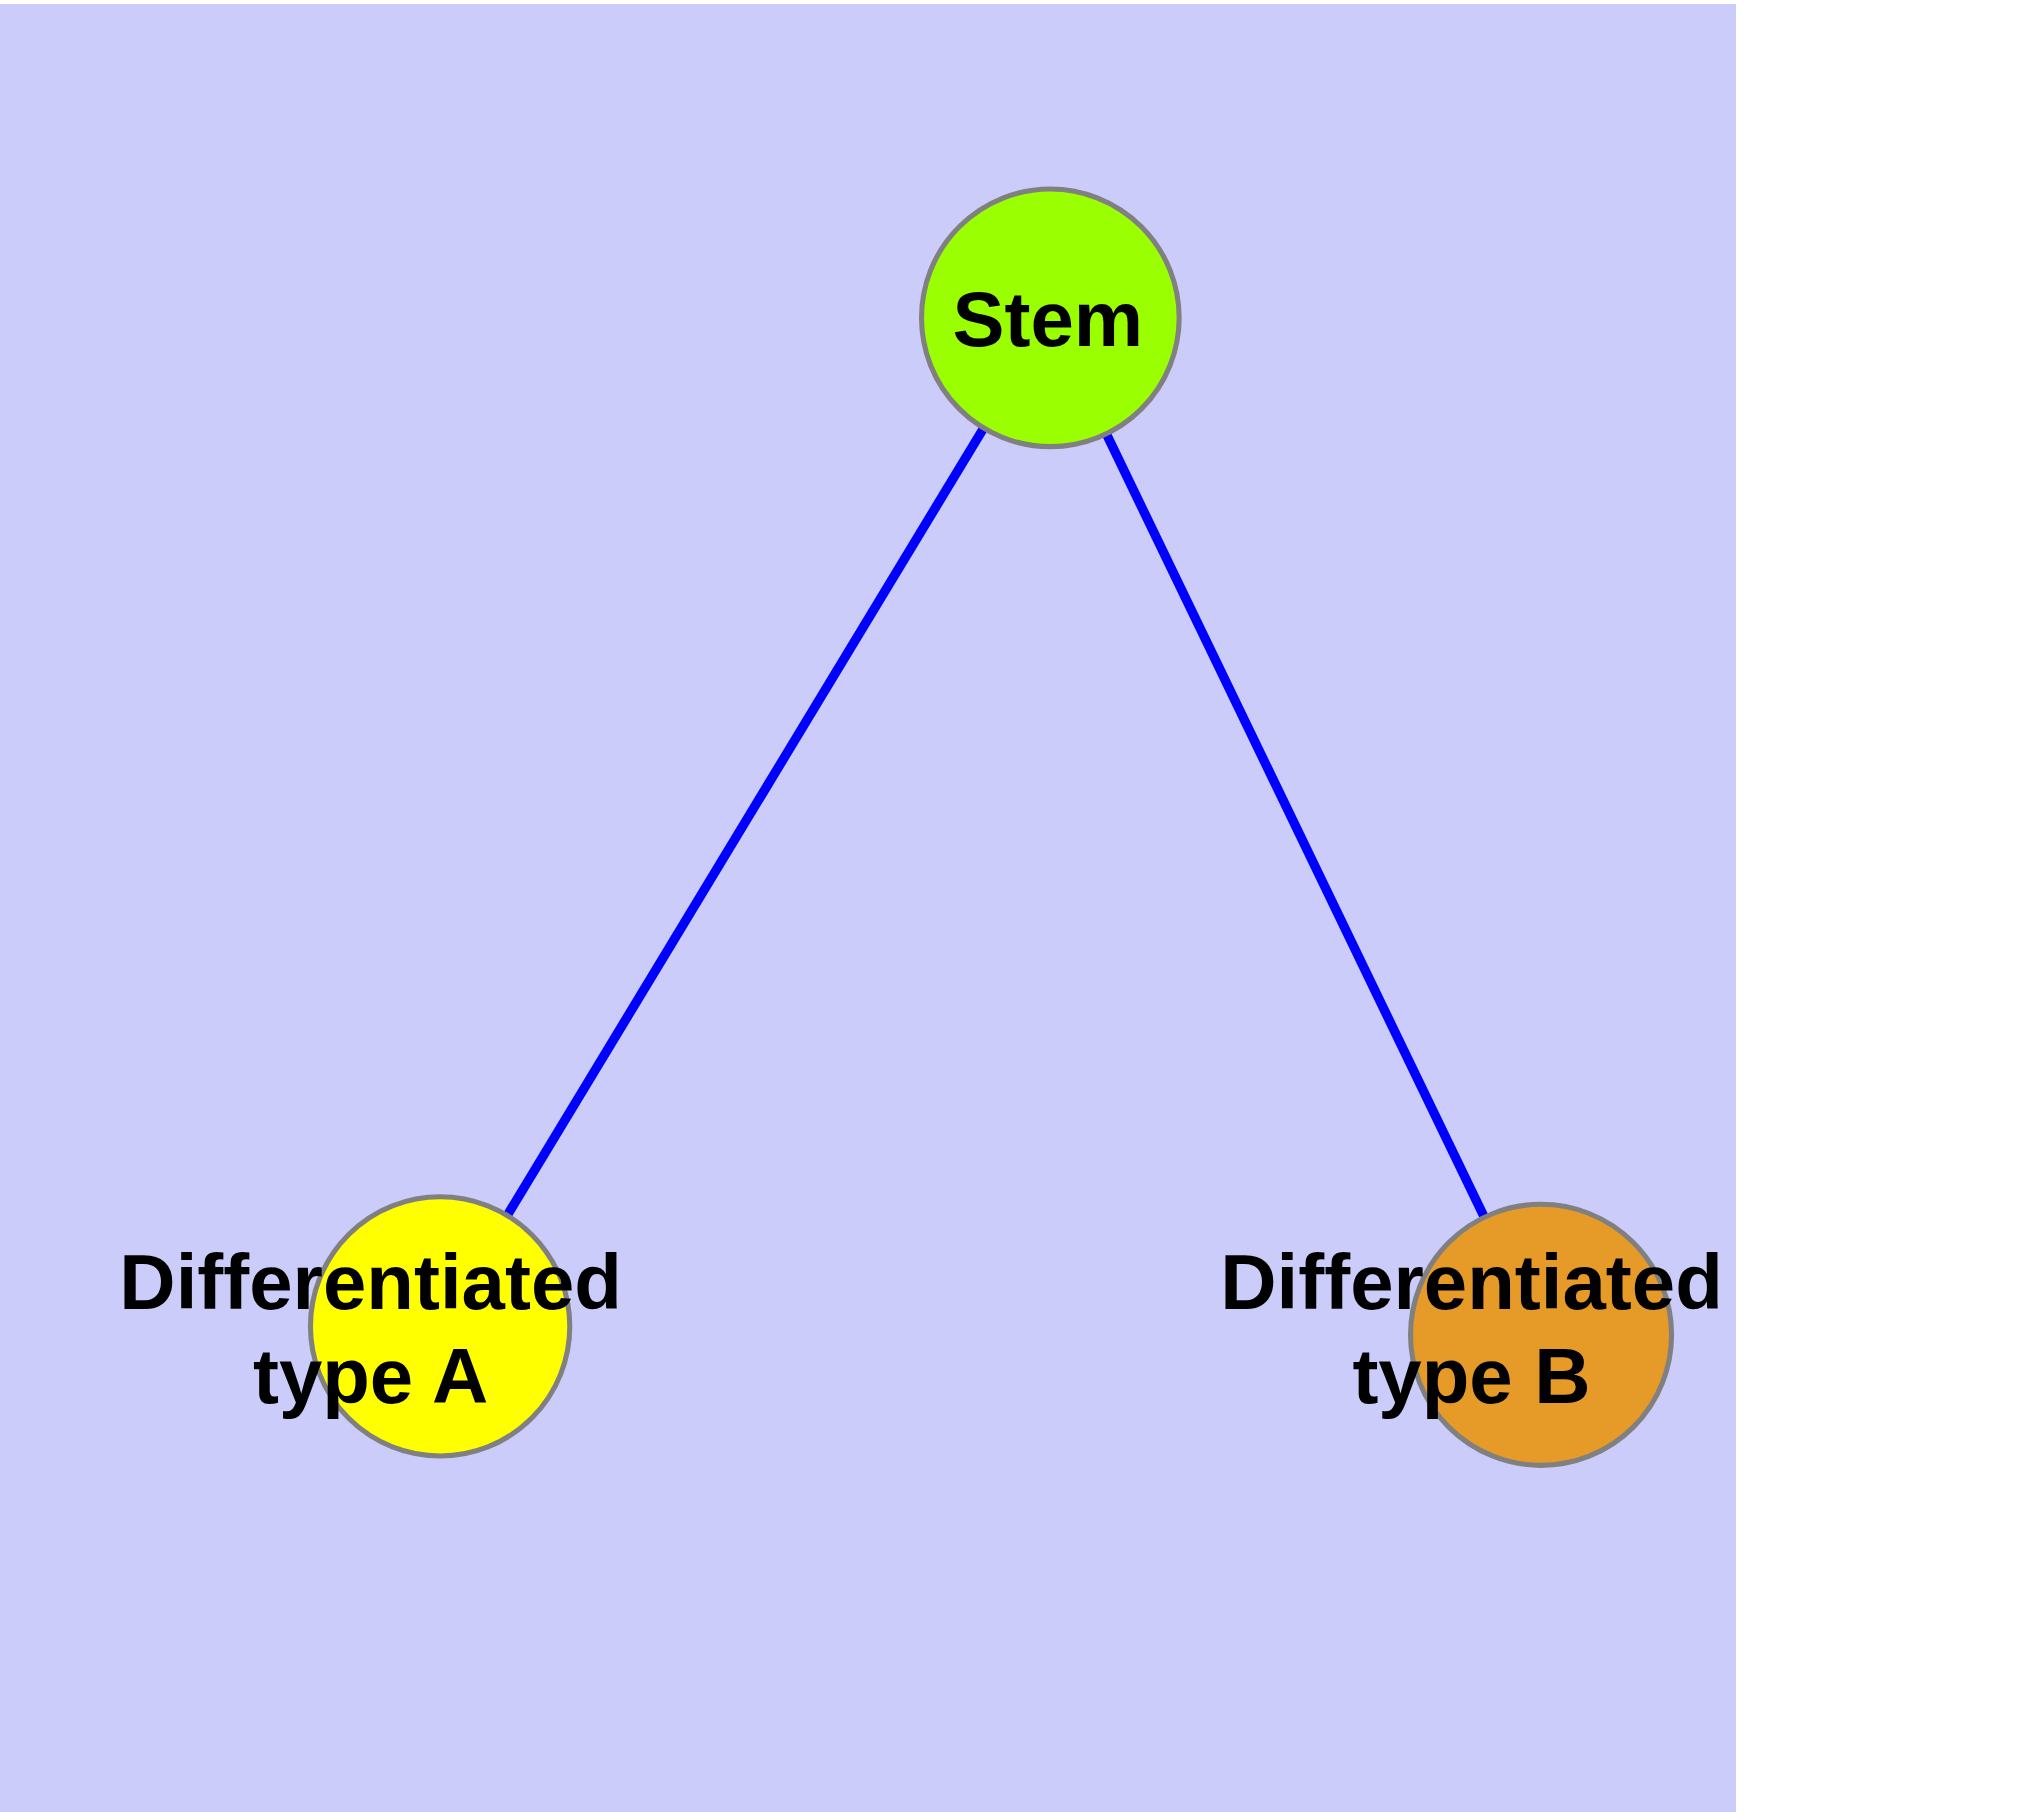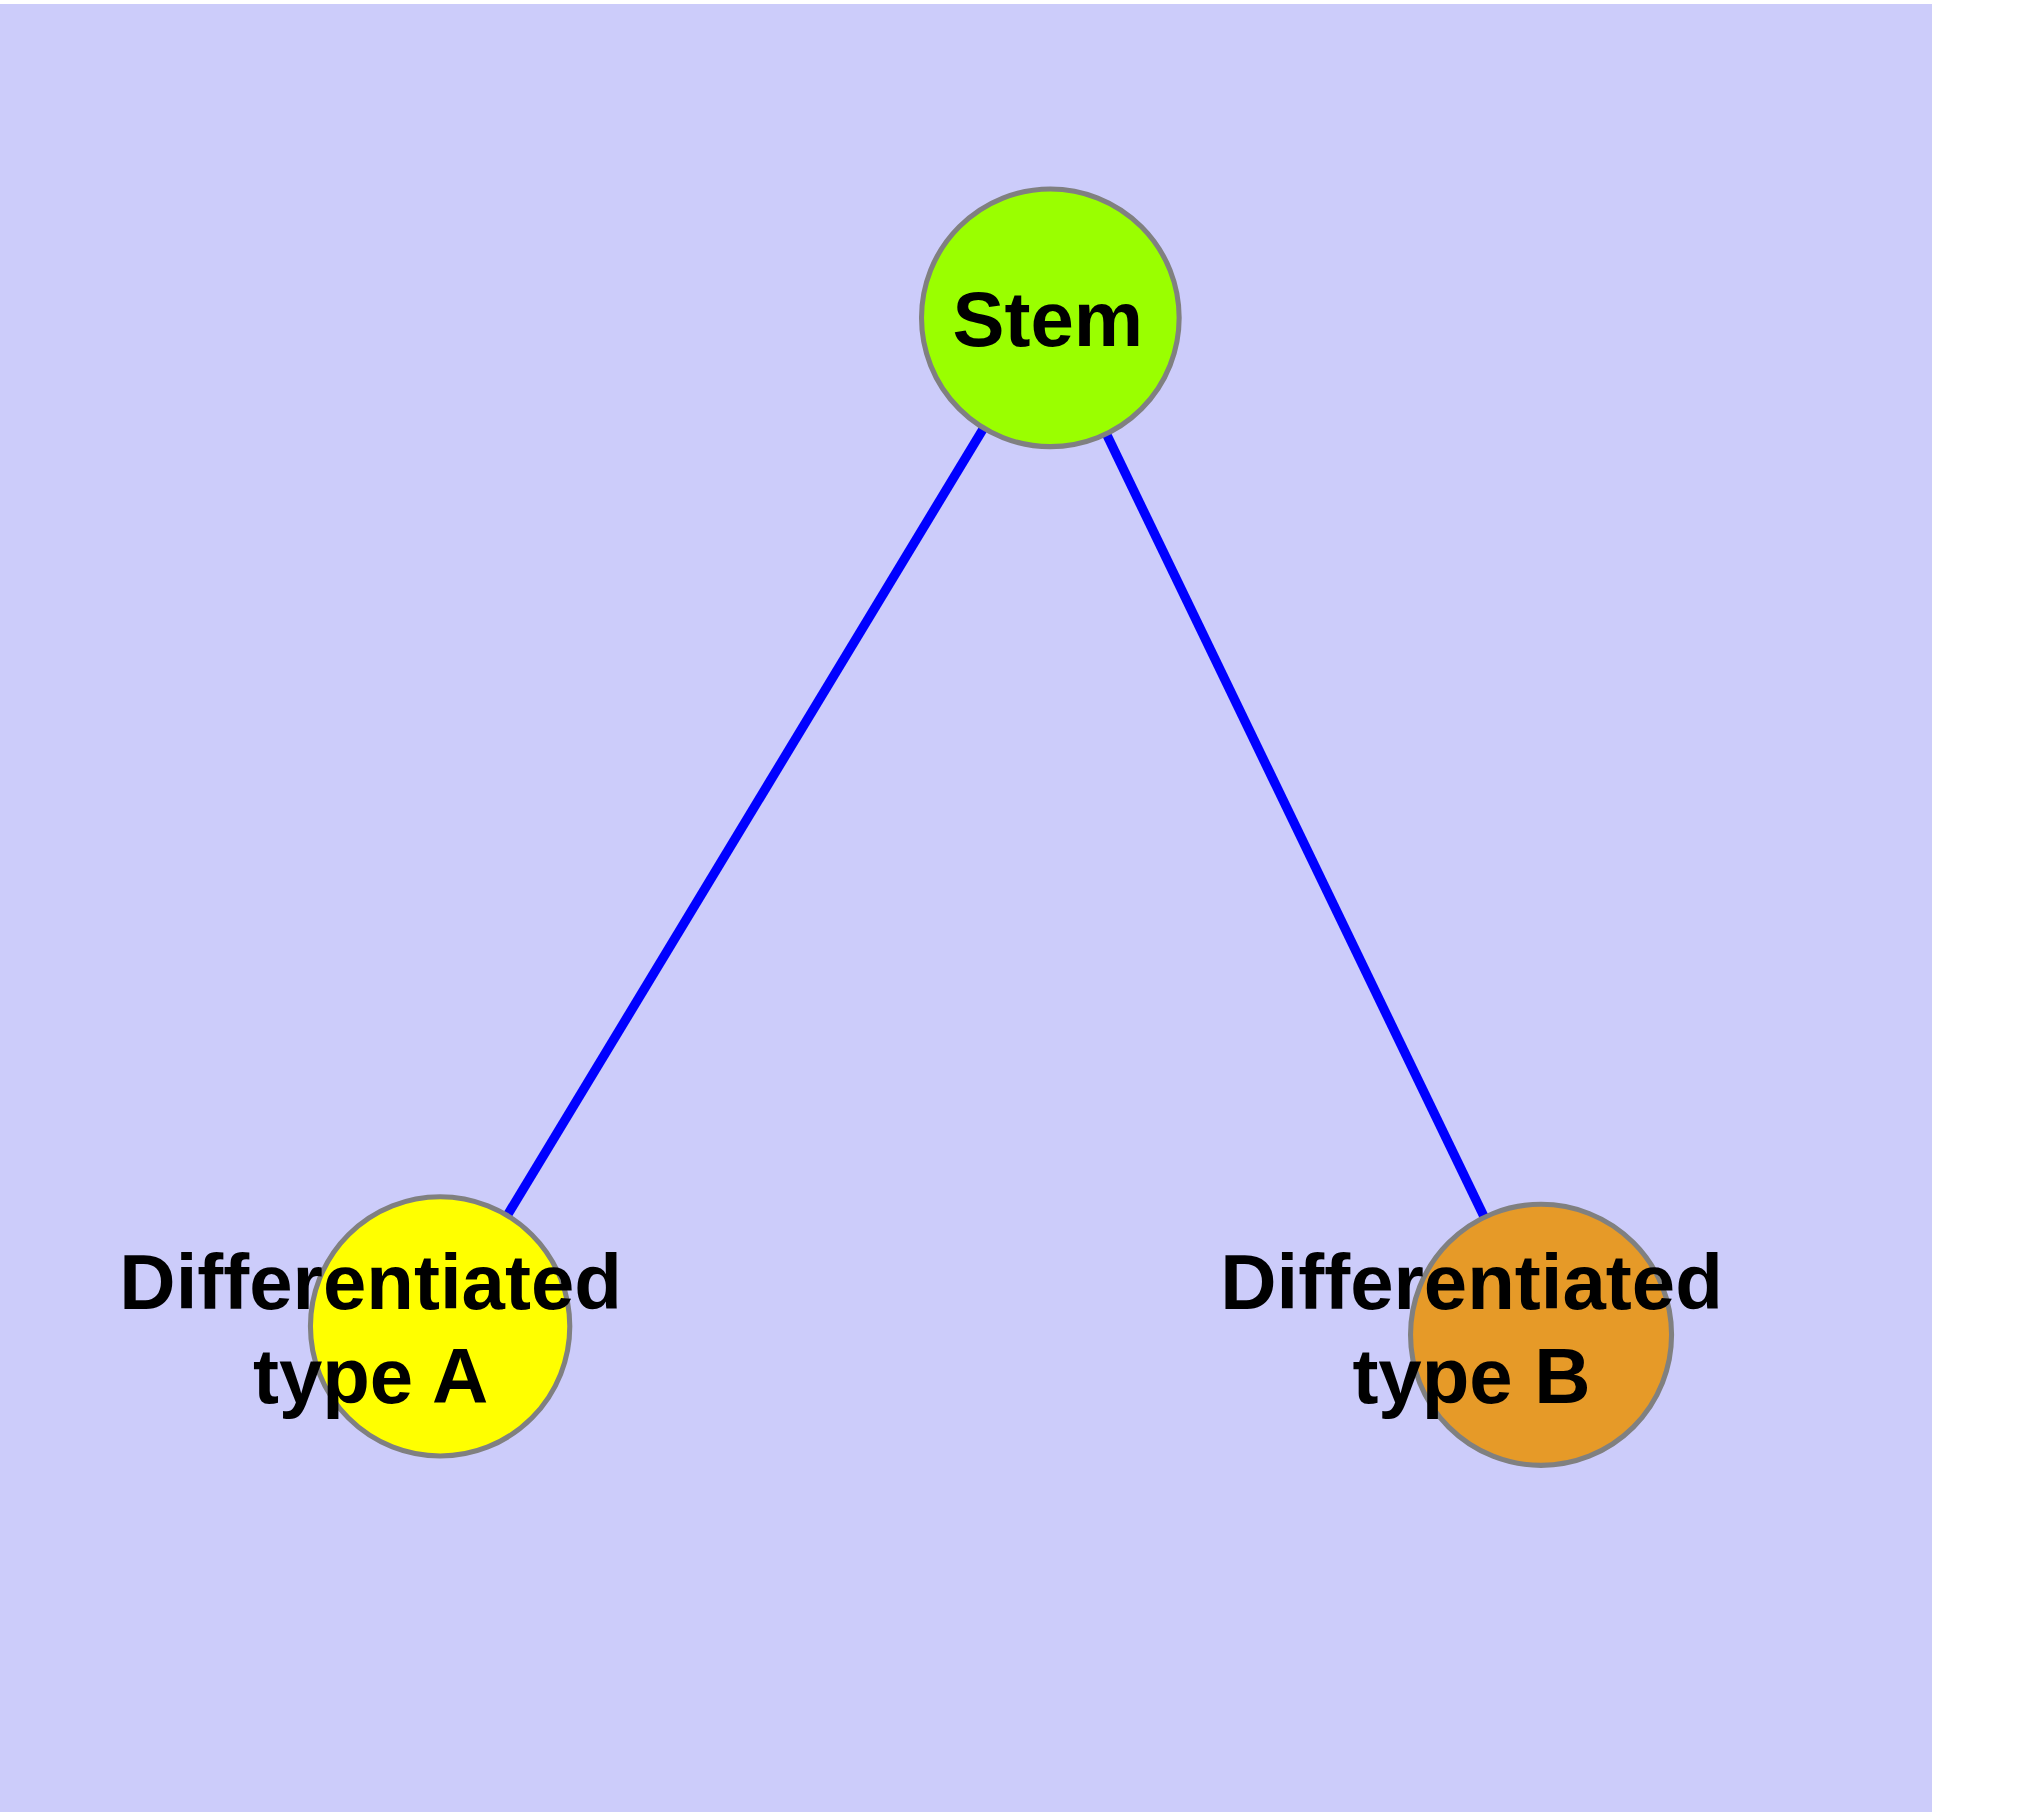--- a/index.html
+++ b/index.html
@@ -3,21 +3,21 @@
 <meta charset="utf-8">
 <title>Cell Differentiation Graph</title>
 <style>
   html, body {
     margin: 0;
     padding: 0;
     background: #ffffff;
   }
   #canvas {
     position: relative;
-    width: 1932px;
+    width: 1736px;
     height: 1812px;
     background: #ffffff;
     overflow: hidden;
     font-family: "Liberation Sans", "DejaVu Sans", sans-serif;
   }
   #plot-area {
     position: absolute;
     left: 0;
     top: 4.2px;
     width: 1992px;

